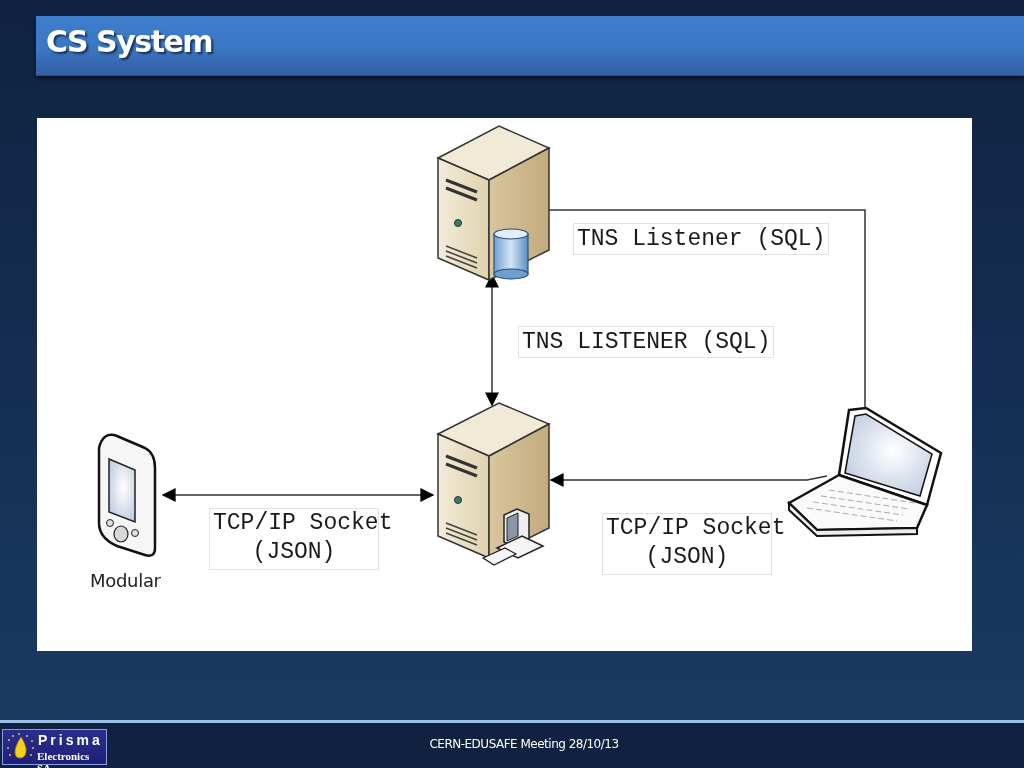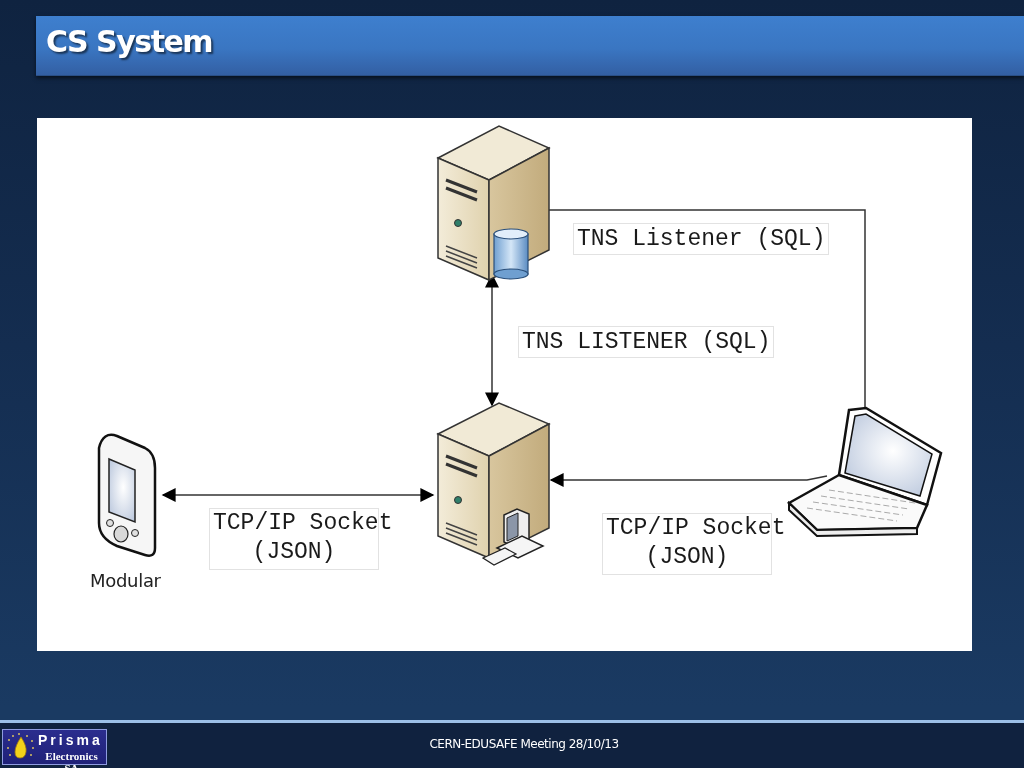--- a/index.html
+++ b/index.html
@@ -46,21 +46,21 @@
   }
   .footer-text {
     position: absolute; left: 0; width: 1024px; top: 14px; text-align: center;
     font-family: "DejaVu Sans", sans-serif; font-size: 12px; color: #ffffff;
     letter-spacing: -0.5px;
     margin-left: 12px;
   }
   .logo {
     position: absolute; left: 2px; top: 6px; width: 105px; height: 36px;
     background: linear-gradient(180deg, #2b2d8e 0%, #1f2178 100%);
-    border: 1px solid #8e9be0; box-sizing: border-box; text-align: center;
+    border: 1px solid #8e9be0; box-sizing: border-box;
   }
   .logo-name {
     position: absolute; left: 35px; top: 2px; font-family: "Liberation Sans", sans-serif;
     font-weight: bold; font-size: 14px; letter-spacing: 3px; color: #ffffff;
   }
   .logo-sub {
     position: absolute; left: 34px; top: 20px; font-family: Liberation Serif, serif;
     font-weight: bold; font-size: 11px; color: #ffffff;
   }
   .logo svg { position: absolute; left: 2px; top: 2px; }

